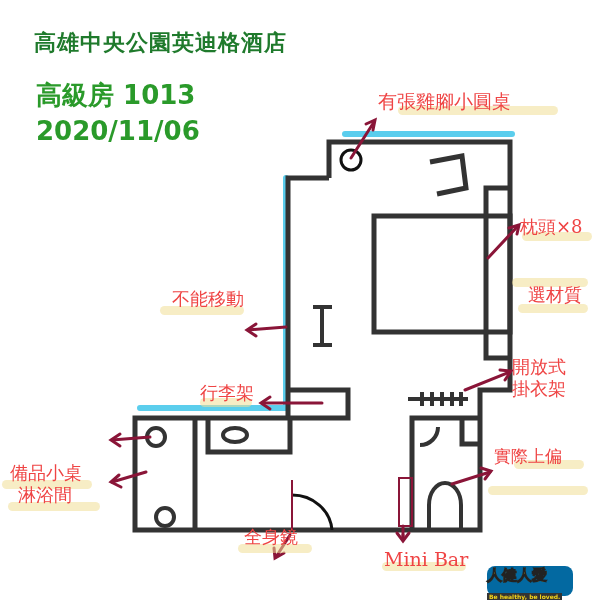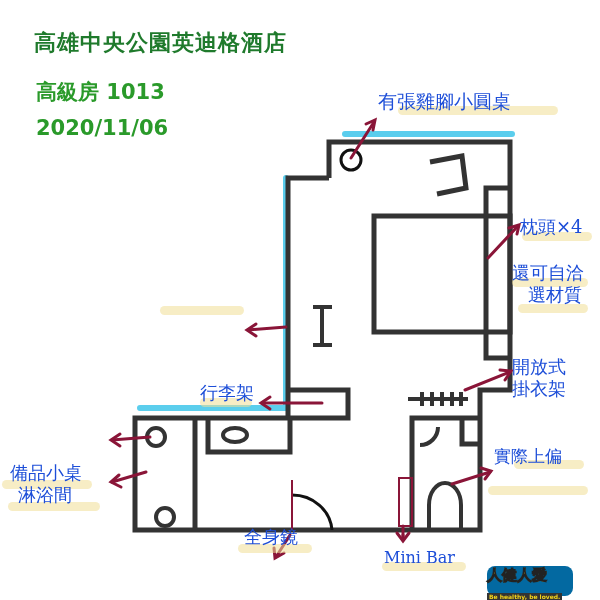--- a/index.html
+++ b/index.html
@@ -1,25 +1,25 @@
 <!DOCTYPE html>
 <html><head>
   <meta charset="utf-8">
   <style>
     html, body { margin: 0; padding: 0; background: #ffffff; }
     body { width: 600px; height: 600px; position: relative; overflow: hidden;
            font-family: "DejaVu Sans", sans-serif; }
     .title { position: absolute; left: 34px; top: 28px; font-size: 22px; font-weight: bold;
              color: #1f7a2c; letter-spacing: 1px; font-family: "DejaVu Sans", sans-serif; }
-    .subtitle { position: absolute; left: 36px; font-size: 21px; font-weight: bold;
+    .subtitle { position: absolute; left: 36px; font-size: 26px; font-weight: bold;
                 color: #2a9a2a; font-family: "DejaVu Sans", sans-serif; }
     #room { top: 78px; }
     #date { top: 116px; }
     svg.plan { position: absolute; left: 0; top: 0; }
-    .lbl { position: absolute; color: #1d4ed8; font-family: "DejaVu Serif", serif;
+    .lbl { position: absolute; color: #ef4444; font-family: "DejaVu Serif", serif;
            font-size: 17px; line-height: 1.2; white-space: nowrap; }
     .lbl span.txt { position: relative; z-index: 2; }
     .hl { position: absolute; z-index: 1; background: rgba(240, 222, 150, 0.55);
           border-radius: 8px; height: 9px; }
     .logo { position: absolute; left: 487px; top: 566px; width: 86px; height: 30px;
             text-align: left; background: #0369a1; border-radius: 8px; }
     .logo-main { font-size: 15px; font-weight: bold; color: #f3d31a;
                  -webkit-text-stroke: 1px #222; line-height: 18px; font-family: "DejaVu Sans", sans-serif; }
     .logo-sub { font-size: 6px; font-weight: bold; color: #f3d31a; background: #333;
                 display: inline-block; padding: 0 2px; line-height: 8px; font-family: "DejaVu Sans", sans-serif; }
@@ -118,32 +118,32 @@
   </g>
 </svg>
 
 <div class="lbl" style="left:378px; top:90px; font-size:19px;">
   <div class="hl" style="left:20px; top:16px; width:160px;"></div>
   <span class="txt">有張雞腳小圓桌</span>
 </div>
 
 <div class="lbl" style="left:520px; top:216px; font-size:18px;">
   <div class="hl" style="left:2px; top:16px; width:70px;"></div>
-  <span class="txt">枕頭×4</span>
+  <span class="txt">枕頭×8</span>
 </div>
 <div class="lbl" style="left:512px; top:262px; font-size:18px;">
   <div class="hl" style="left:0px; top:16px; width:76px;"></div>
   <div class="hl" style="left:6px; top:42px; width:70px;"></div>
-  <span class="txt">還可自洽</span><br>
+  <br>
   <span class="txt" style="padding-left:16px;">選材質</span>
 </div>
 
 <div class="lbl" style="left:172px; top:288px; font-size:18px;">
   <div class="hl" style="left:-12px; top:18px; width:84px;"></div>
-  <br>
+  <span class="txt">不能移動</span><br>
 </div>
 
 <div class="lbl" style="left:512px; top:356px; font-size:18px;">
   <span class="txt">開放式</span><br>
   <span class="txt">掛衣架</span>
 </div>
 
 <div class="lbl" style="left:200px; top:382px; font-size:18px;">
   <div class="hl" style="left:0px; top:16px; width:52px;"></div>
   <span class="txt">行李架</span>
@@ -163,21 +163,21 @@
   <div class="hl" style="left:20px; top:14px; width:70px;"></div>
   <div class="hl" style="left:-6px; top:40px; width:100px;"></div>
   <span class="txt">實際上偏</span><br>
 </div>
 
 <div class="lbl" style="left:244px; top:526px; font-size:18px;">
   <div class="hl" style="left:-6px; top:18px; width:74px;"></div>
   <span class="txt">全身鏡</span>
 </div>
 
-<div class="lbl" style="left:384px; top:548px; font-size:16px;text-align:right;">
+<div class="lbl" style="left:384px; top:548px; font-size:19px;text-align:right;">
   <div class="hl" style="left:-2px; top:14px; width:84px;"></div>
   <span class="txt">Mini Bar</span>
 </div>
 
 <div class="logo">
   <div class="logo-main">人健人愛</div>
   <div class="logo-sub">Be healthy, be loved.</div>
 </div>
 
 </body></html>

